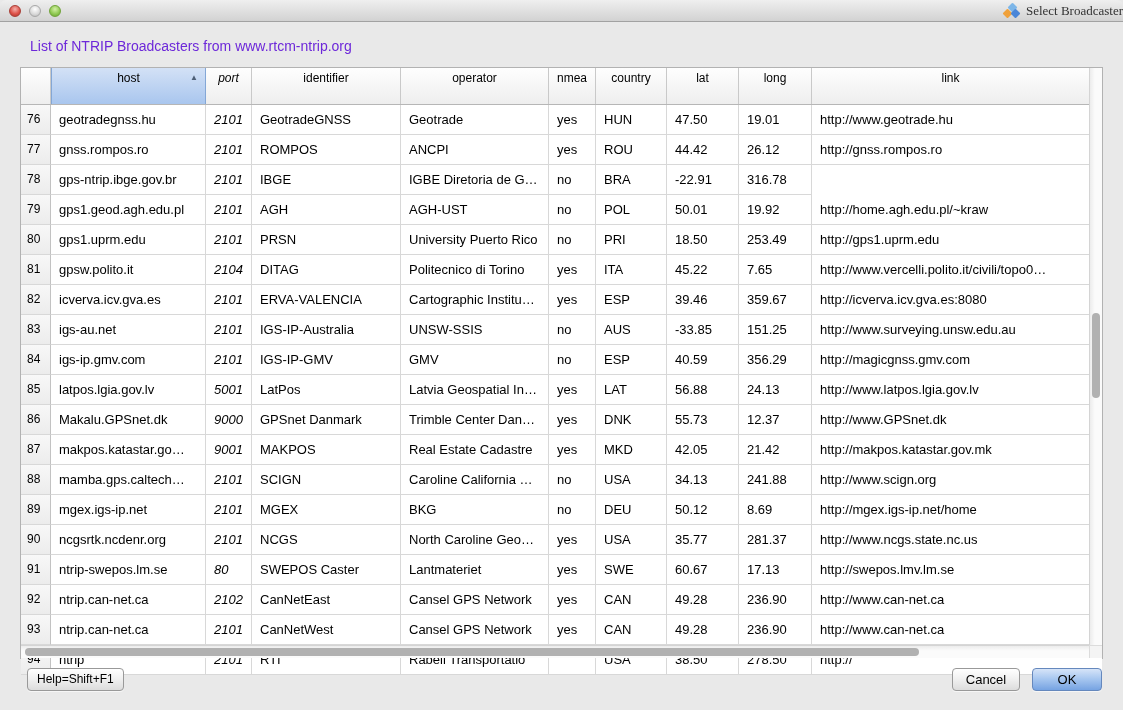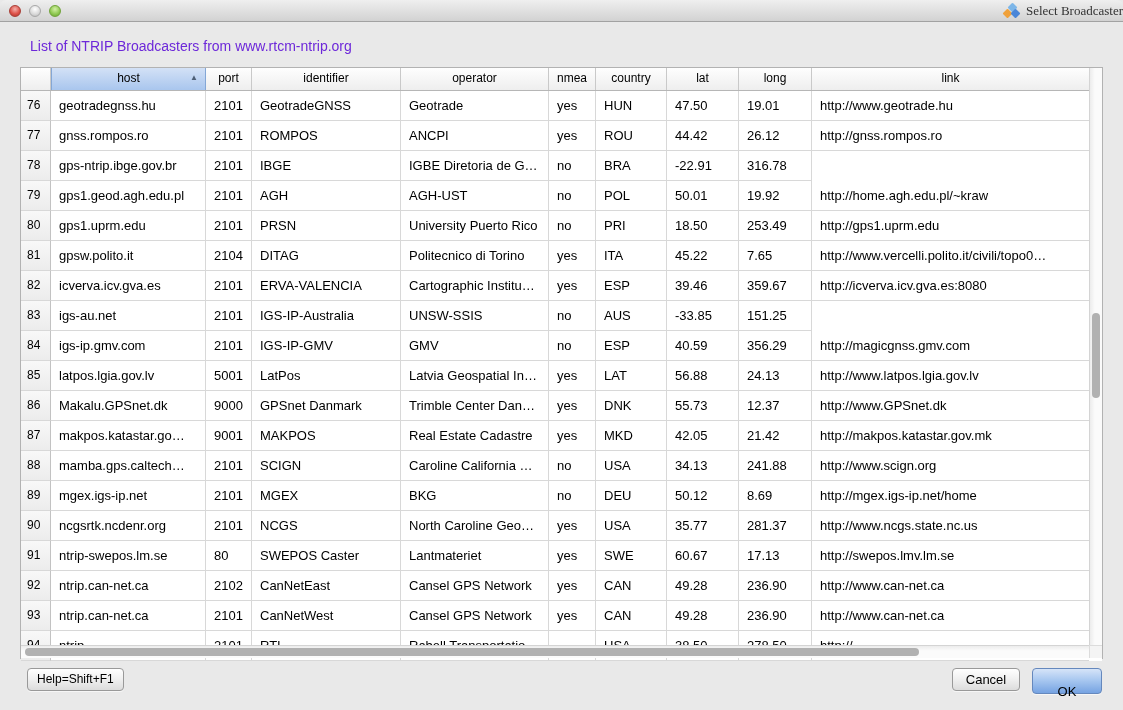--- a/index.html
+++ b/index.html
@@ -37,21 +37,21 @@
   .heading{
     position:absolute; left:30px; top:38px;
     font-size:14px; color:#6d28d9;
   }
 
   
   .table{
     position:absolute; left:20px; top:67px; width:1083px; height:592px;
     background:#fff; border:1px solid #b2b2b2;
   }
-  .thead{ display:flex; height:23px;
+  .thead{ display:flex; height:37px;
     background:linear-gradient(#fefefe,#eeeeee);
     border-bottom:1px solid #b6b6b6; }
   .th{
     font-size:12px; color:#000; text-align:center; line-height:20px;
     border-right:1px solid #c9c9c9; overflow:hidden; white-space:nowrap;
     position:relative;
   }
   .th.sorted{
     background:linear-gradient(#d3e1f6,#a9c6ee);
     border-right:1px solid #84a7d6; border-left:1px solid #84a7d6;
@@ -66,21 +66,21 @@
     font-size:13px; color:#000; line-height:29px; padding-left:8px;
     border-right:1px solid #d8d8d8; border-bottom:1px solid #d8d8d8;
     overflow:hidden; white-space:nowrap;
   }
   .td.c-num{
     background:linear-gradient(#f8f8f8,#ececec);
     border-right:1px solid #c2c2c2; font-size:12px; padding-left:6px;
   }
   .c-num{ width:30px; }
   .c-host{ width:155px; }
-  .c-port{ width:46px; }
+  .c-port{ width:46px;font-style:italic; }
   .c-id{ width:149px; }
   .c-op{ width:148px; }
   .c-nmea{ width:47px; }
   .c-country{ width:71px; }
   .c-lat{ width:72px; }
   .c-long{ width:73px; }
   .c-link{ width:277px; border-right:none; }
   .th.c-link{ border-right:none; }
 
   
@@ -111,21 +111,21 @@
   .btn{
     position:absolute; height:23px; font-size:13px; color:#000;
     border:1px solid #999; border-radius:4px;
     background:linear-gradient(#ffffff,#f1f1f1 45%,#dcdcdc);
     box-shadow:0 1px 0 rgba(255,255,255,.6);
     text-align:center; line-height:21px; padding:0 12px; cursor:default;
   }
   .btn-help{ left:27px; top:668px; font-size:12px; padding:0 9px; }
   .btn-cancel{ right:103px; top:668px; width:68px; padding:0; }
   .btn-ok{
-    right:21px; top:668px; width:70px; padding:12px;
+    right:21px; top:668px; width:70px; padding:0;
     background:linear-gradient(#d6e4f8,#a9c8f0 45%,#76a3e2);
     border:1px solid #6588bd;
   }
 </style>
 </head>
 <body>
 
 <div class="titlebar">
   <div class="lights">
     <div class="light close"></div>
@@ -247,20 +247,21 @@
       <div class="tr">
         <div class="td c-num">83</div>
         <div class="td c-host">igs-au.net</div>
         <div class="td c-port">2101</div>
         <div class="td c-id">IGS-IP-Australia</div>
         <div class="td c-op">UNSW-SSIS</div>
         <div class="td c-nmea">no</div>
         <div class="td c-country">AUS</div>
         <div class="td c-lat">-33.85</div>
         <div class="td c-long">151.25</div>
+        <div class="td c-link">http://www.surveying.unsw.edu.au</div>
       </div>
       <div class="tr">
         <div class="td c-num">84</div>
         <div class="td c-host">igs-ip.gmv.com</div>
         <div class="td c-port">2101</div>
         <div class="td c-id">IGS-IP-GMV</div>
         <div class="td c-op">GMV</div>
         <div class="td c-nmea">no</div>
         <div class="td c-country">ESP</div>
         <div class="td c-lat">40.59</div>

